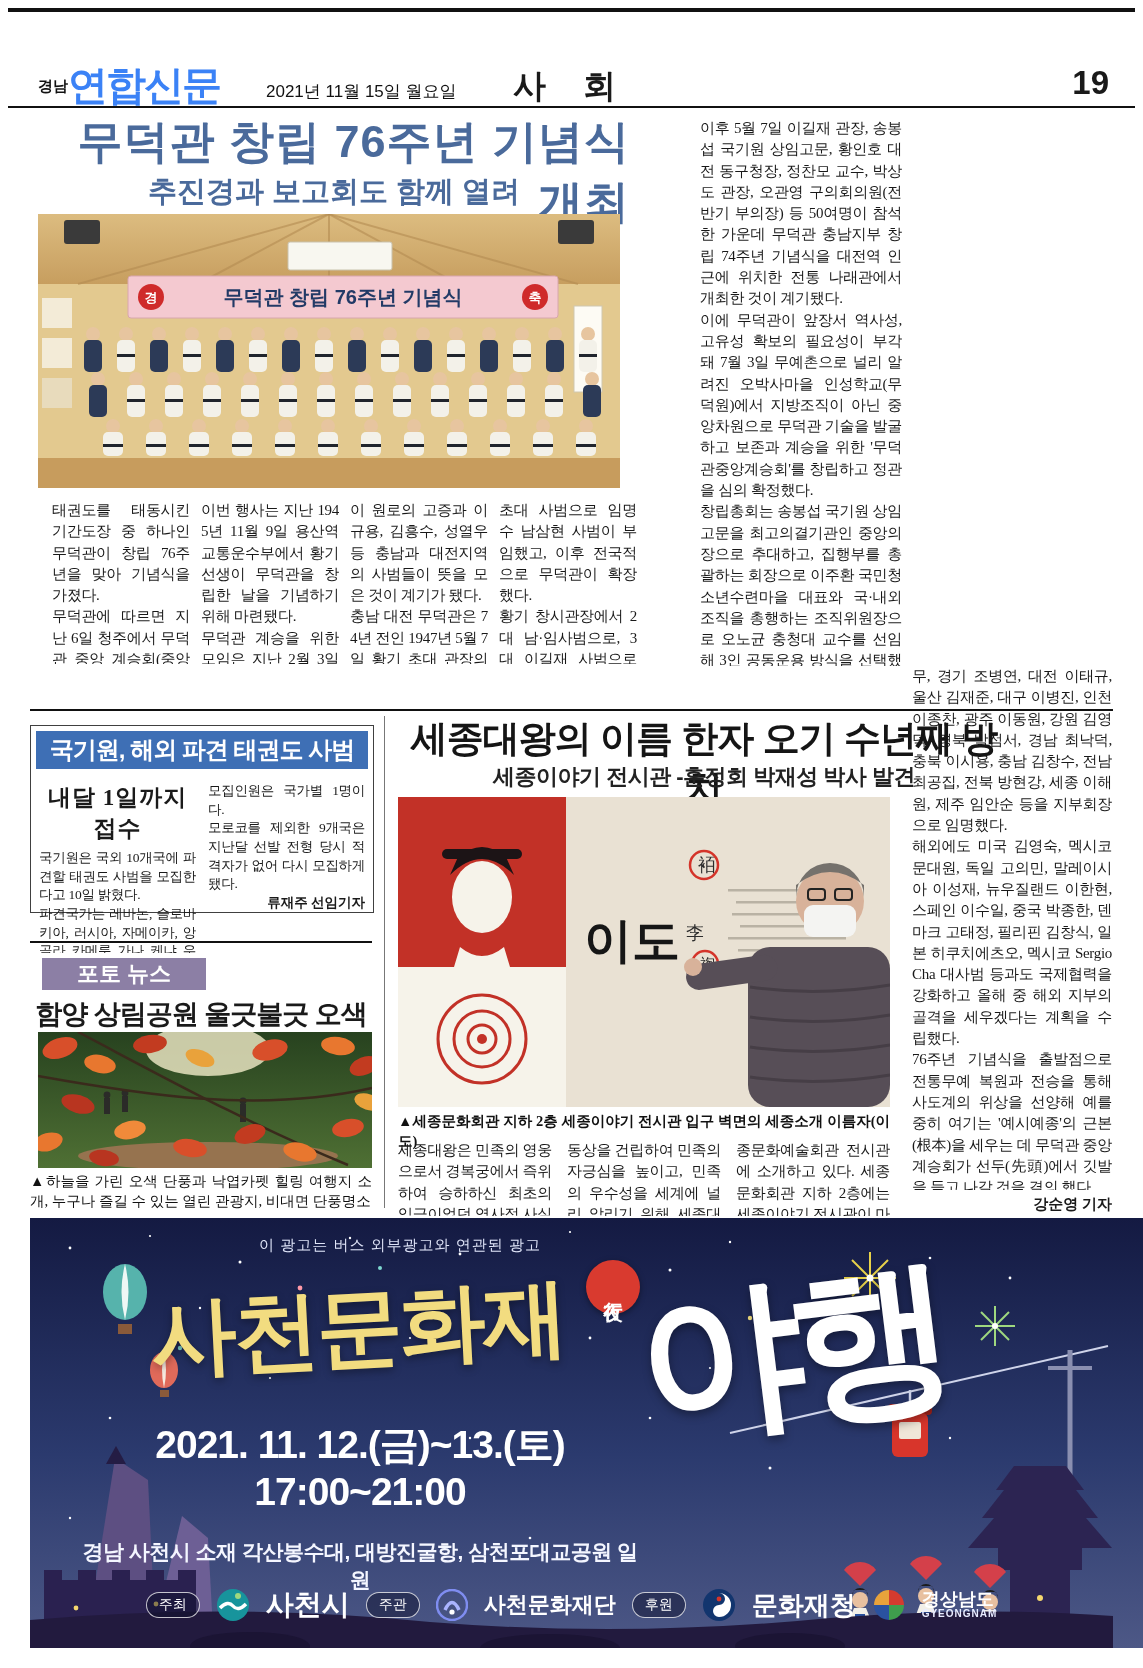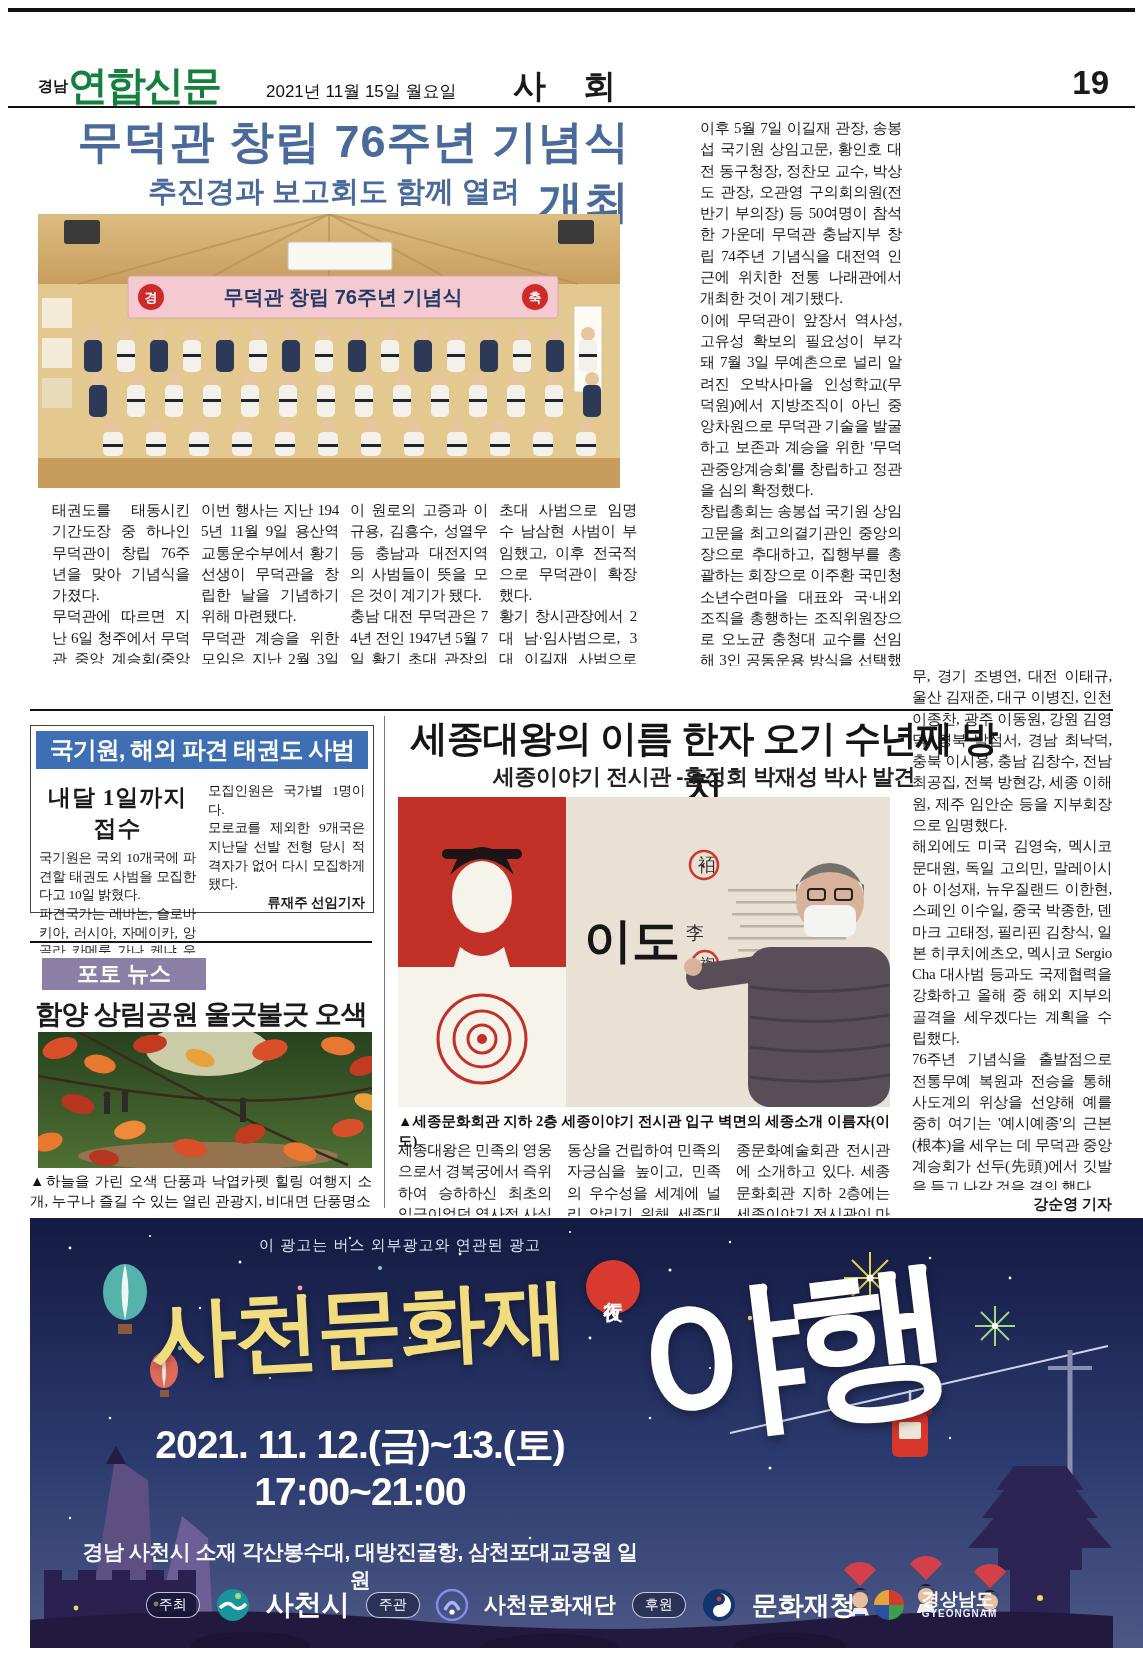--- a/index.html
+++ b/index.html
@@ -2,21 +2,21 @@
 <html><head>
 <meta charset="utf-8">
 <style>
   html,body{margin:0;padding:0;background:#e8e8e8;}
   .page{position:relative;width:1143px;height:1668px;background:#fff;margin:0 auto;
         font-family:"Liberation Sans",sans-serif;overflow:hidden;color:#1a1a1a;}
   .abs{position:absolute;}
   .rule{background:#111;}
   
   .brand-region{font-size:15px;font-weight:bold;color:#111;vertical-align:8px;text-align:right;}
-  .brand-name{font-size:40px;font-weight:bold;color:#15803d;letter-spacing:-2px;}
+  .brand-name{font-size:40px;font-weight:bold;color:#3b82f6;letter-spacing:-2px;}
   .mast-date{font-size:17px;color:#111;margin-left:48px;}
   .mast-section{font-size:33px;font-weight:bold;letter-spacing:14px;text-align:center;}
   .mast-page{font-size:33px;font-weight:bold;text-align:right;}
   
   .a1-headline{font-size:45px;font-weight:bold;color:#4a6a9b;text-align:right;letter-spacing:1px;}
   .a1-subhead{font-size:29px;font-weight:bold;color:#4a6a9b;text-align:center;}
   .bodycol{font-family:"Liberation Serif",serif;font-size:15px;line-height:1.42;text-align:justify;
            white-space:pre-line;word-break:break-all;letter-spacing:-0.3px;color:#191919;overflow:hidden;}
   .cols4{display:flex;gap:11px;}
   .cols4 > div{width:138px;height:164px;}

